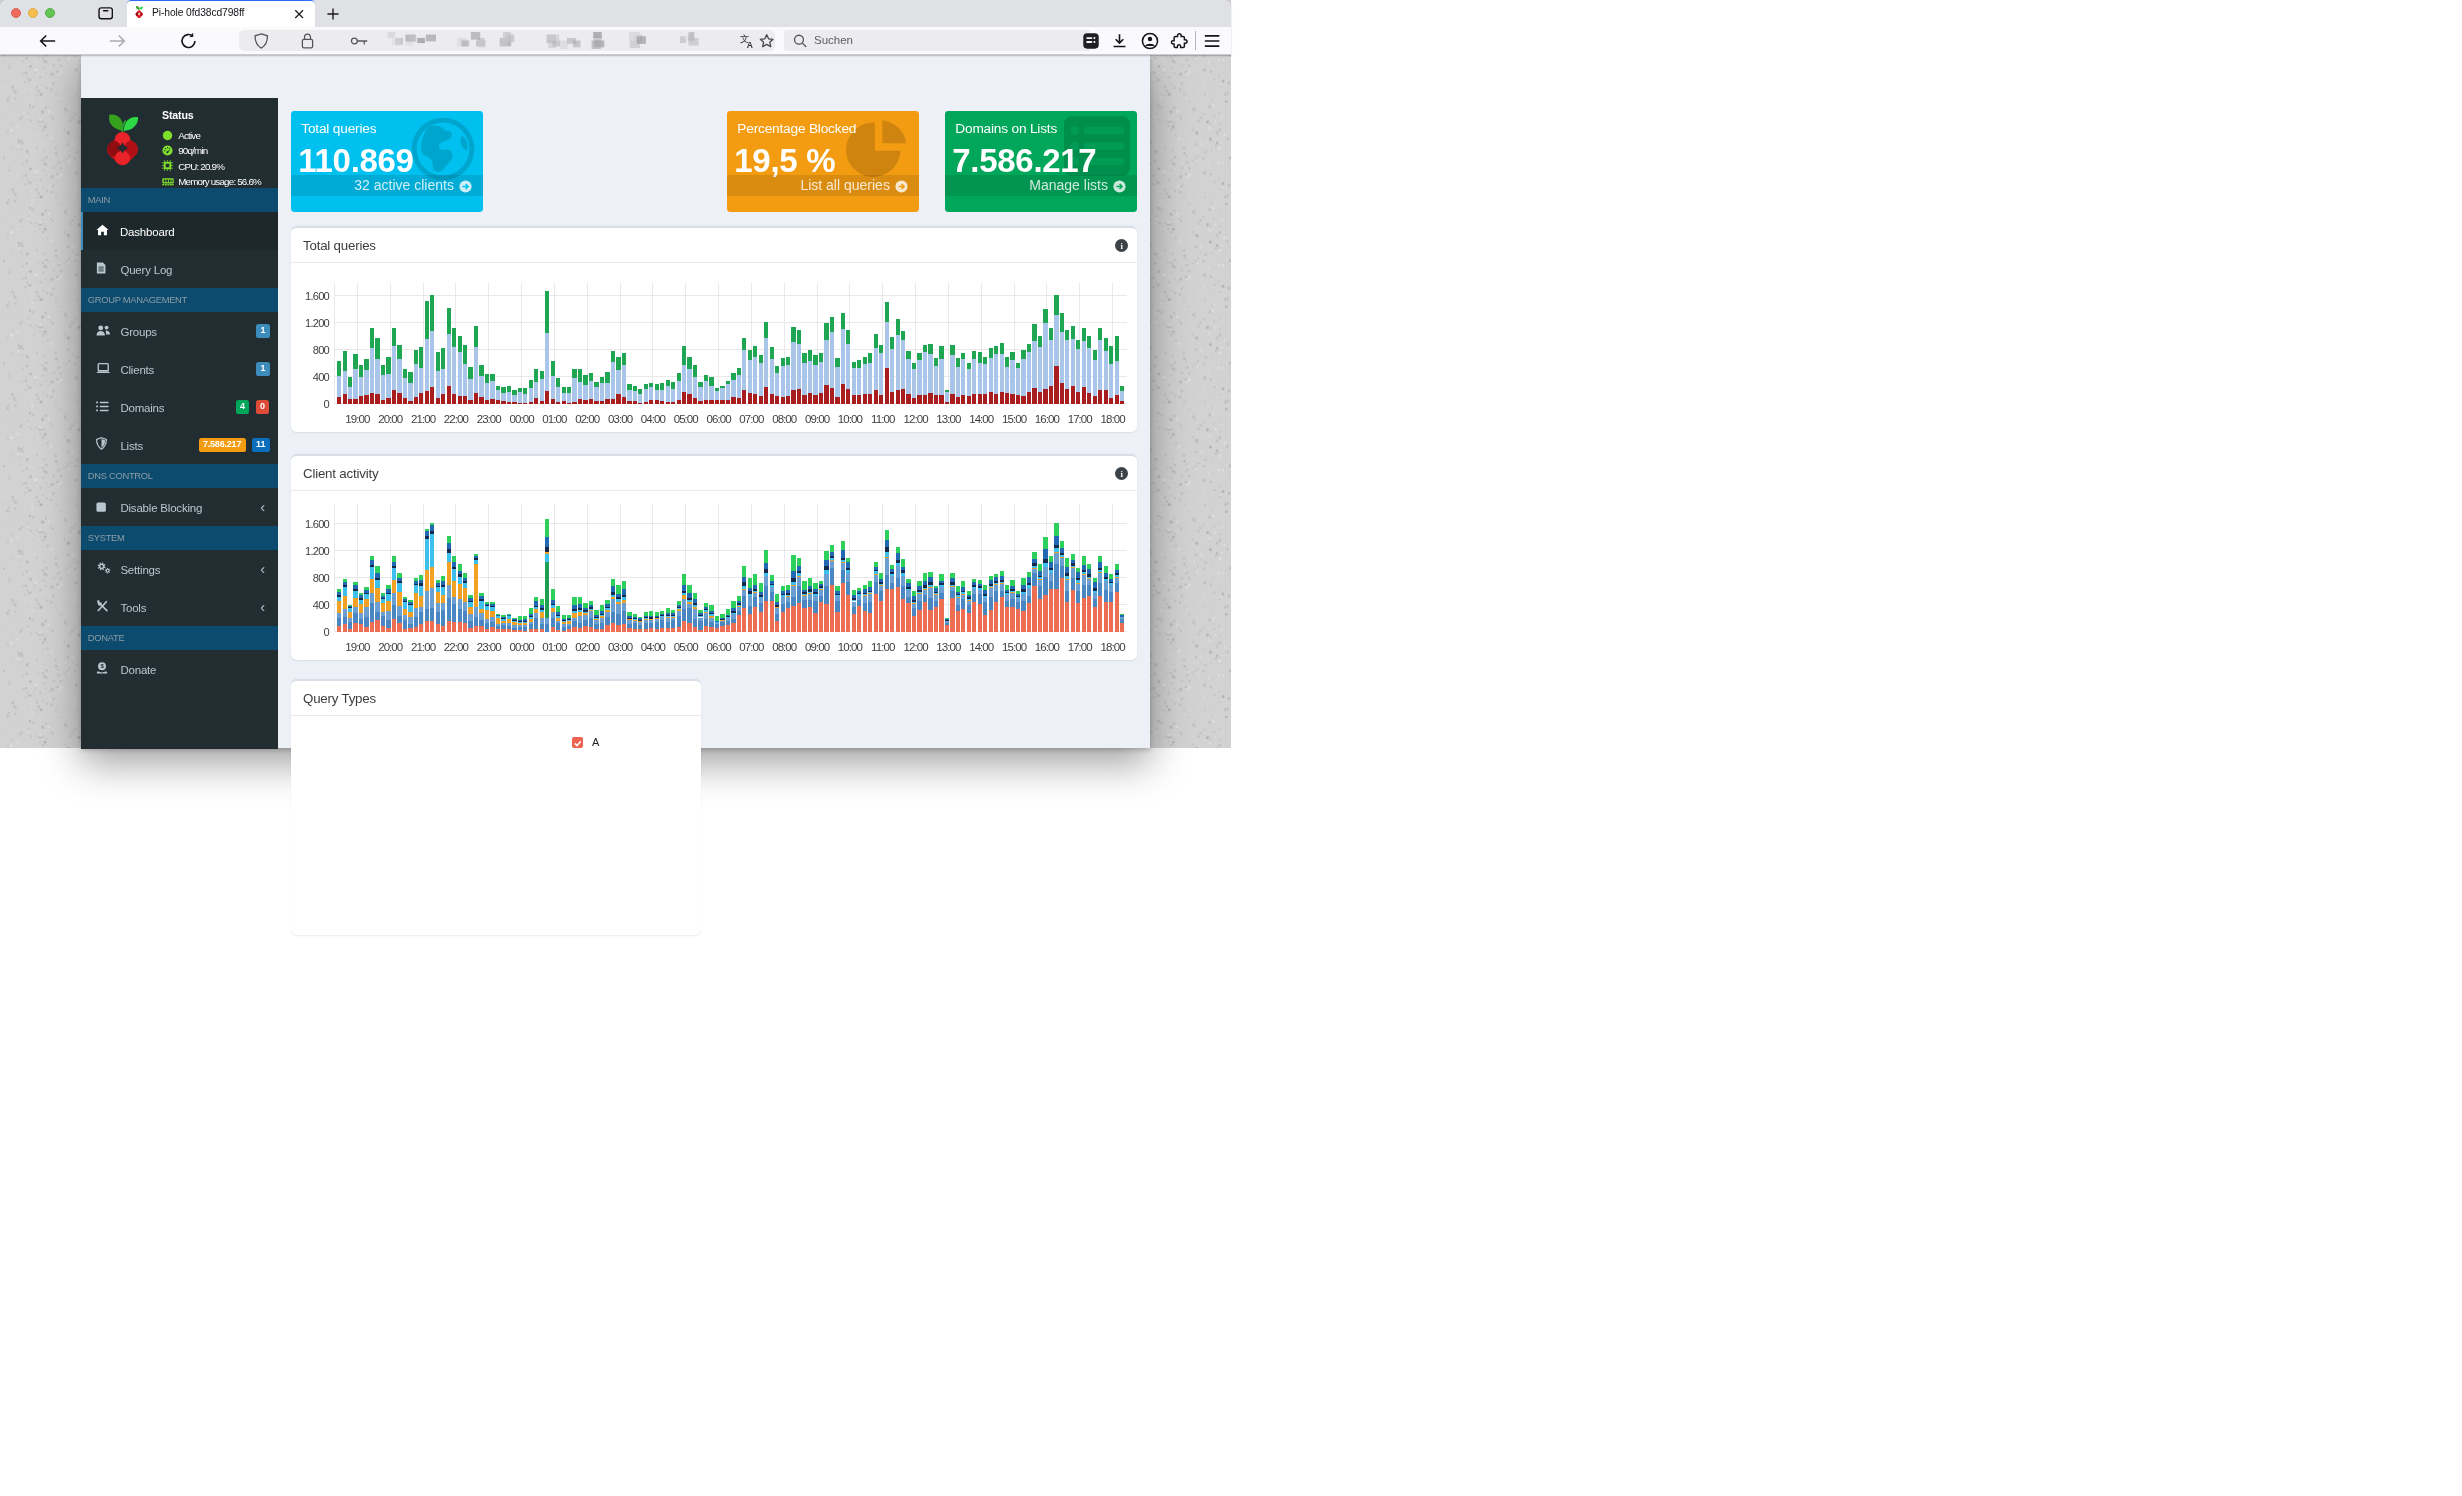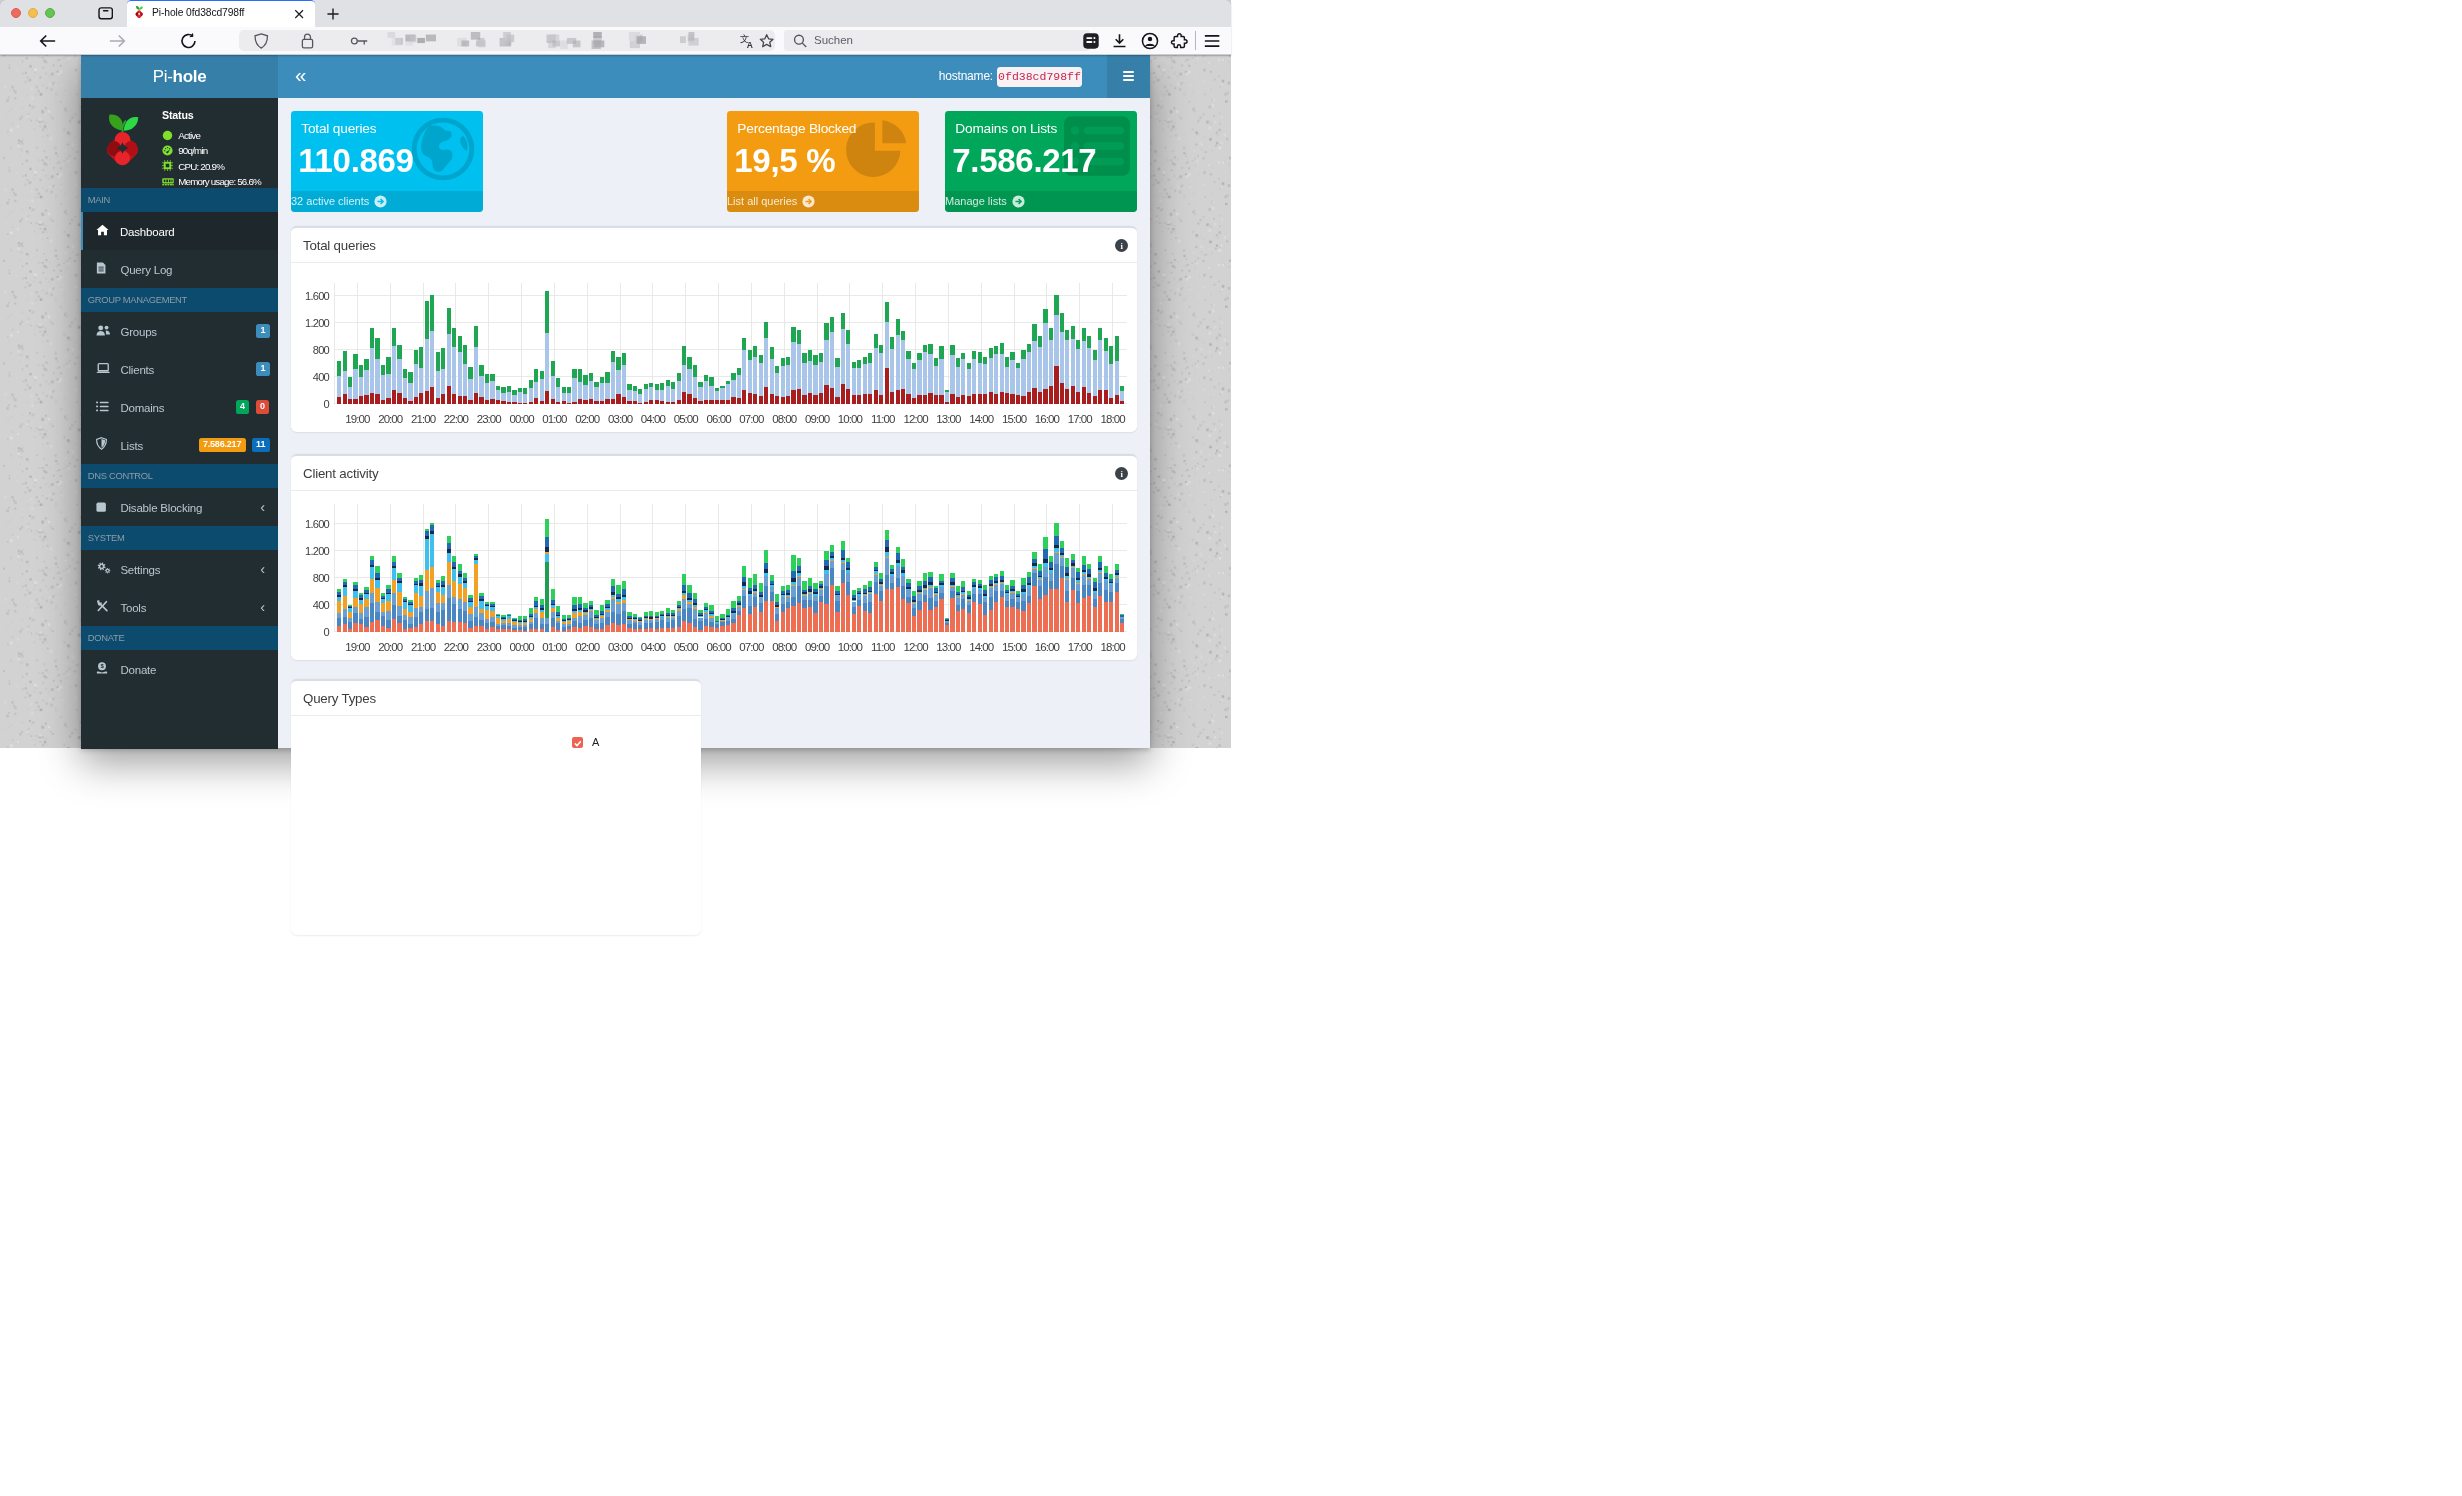--- a/index.html
+++ b/index.html
@@ -42,21 +42,21 @@
 .sitem.active .mic{margin-left:13px}
 .mic{display:inline-block;margin-left:15.4px;width:24px;vertical-align:middle}
 .mtxt{vertical-align:middle}
 .bdg{position:absolute;right:8.5px;top:12.4px;height:13.3px;line-height:13.3px;border-radius:2.6px;color:#fff;font-size:9px;font-weight:700;padding:0 4.3px;float:right}
 .chev{position:absolute;right:13px;top:0;font-size:14.5px;color:#b8c7ce}
 .content{position:absolute;left:197px;top:43px;width:872px;height:651px}
 .cards{position:absolute;left:0;top:13px;width:872px;height:101px}
 .card{position:absolute;top:0;width:192px;height:101px;border-radius:3.4px;overflow:hidden;color:#fff}
 .ctitle{position:absolute;left:10.3px;top:9.8px;font-size:13.7px;letter-spacing:-0.2px}
 .cnum{position:absolute;left:7.3px;top:31px;font-size:33px;font-weight:700;letter-spacing:-0.3px}
-.cfoot{position:absolute;left:0;bottom:0;width:100%;height:21px;background:rgba(0,0,0,0.1);color:rgba(255,255,255,0.82);font-size:11px;text-align:left;line-height:21px;padding-right:11px}
+.cfoot{position:absolute;left:0;bottom:16px;width:100%;height:21px;background:rgba(0,0,0,0.1);color:rgba(255,255,255,0.82);font-size:14px;text-align:right;line-height:21px;padding-right:11px}
 .cfoot svg{vertical-align:-2.6px;margin-left:5.1px}
 .cicon{position:absolute;right:6.8px;top:4.7px}
 .panel{position:absolute;left:13px;width:846px;background:#fff;border-radius:6px;border-top:2.1px solid #d8dde6;box-shadow:0 0.9px 1.7px rgba(0,0,0,0.08)}
 .phead{position:absolute;left:0;top:0;width:100%;height:35px;border-bottom:0.9px solid #ebebeb;font-size:13.3px;letter-spacing:-0.2px;color:#3d3d3d;line-height:35px;padding-left:12px}
 .pinfo{position:absolute;right:9.4px;top:11px}
 .plot,.plot2{position:absolute;left:0;top:38px}
 .plot2 text{font-family:"Liberation Sans",sans-serif}
 .qcheck{position:absolute;left:281px;top:56px;width:10.7px;height:10.7px;background:#ee6252;border-radius:2.1px;text-align:center}
 .qcheck svg{vertical-align:2.1px}
 .qlabel{position:absolute;left:301px;top:55px;font-size:11px;color:#222}
@@ -412,31 +412,20 @@
         <path d="M6.2 5.2 h2.6 v-1 a2.1 2.1 0 0 1 4.2 0 v1 h2.4 a1.4 1.4 0 0 1 1.4 1.4 v2.4 h1 a2.1 2.1 0 0 1 0 4.2 h-1 v3.4 a1.4 1.4 0 0 1 -1.4 1.4 h-3 v-1.2 a1.9 1.9 0 0 0 -3.8 0 v1.2 h-2.4 a1.4 1.4 0 0 1 -1.4 -1.4 v-2.6 h-1.2 a1.9 1.9 0 0 1 0 -3.8 h1.2 V6.6 a1.4 1.4 0 0 1 1.4 -1.4 Z" fill="none" stroke="#16161a" stroke-width="1.7"></path>
       </svg>
   <div class="sep"></div>
   <svg class="ticon" style="left:1204px" width="16.2" height="13.7" viewBox="0 0 19 16">
         <path d="M1 2 H18 M1 8 H18 M1 14 H18" stroke="#16161a" stroke-width="1.9"></path>
       </svg>
  </div>
 </div>
 <div class="sheet">
 
-<div class="navbar">
- <div class="logo"><span class="lpi">Pi-</span><span class="lhole">hole</span></div>
- <span class="collapse">«</span>
- <span class="hostlbl">hostname:</span>
-      <span class="hostcode">0fd38cd798ff</span>
- <div class="hambtn">
-        <div class="hbar" style="top:16.2px"></div>
-        <div class="hbar" style="top:20px"></div>
-        <div class="hbar" style="top:24px"></div>
-      </div>
-</div>
 
 <div class="sidebar">
  <div class="status">
    <div class="slogo"><svg width="43" height="62" viewBox="0 0 50 73">
             <g>
 <path d="M23.5 24 C13 22 7.5 14.5 9.5 5.5 C19.5 4 26.5 11 25.5 22.5 Z" fill="#36a11c"></path>
 <path d="M26.5 24 C27 13.5 33.5 6.5 43.5 8.5 C43.5 17.5 37 23.5 27.5 24.5 Z" fill="#2ed844"></path>
 <path d="M25 26 C24.5 20 25.5 16 29 12.5" stroke="#2aa52e" stroke-width="2.2" fill="none"></path>
 <rect x="9.8" y="31.8" width="30.4" height="30.4" rx="8" transform="rotate(45 25 47)" fill="#c21318"></rect>
 <ellipse cx="25" cy="34.5" rx="9" ry="8.5" fill="#e8232a"></ellipse>

